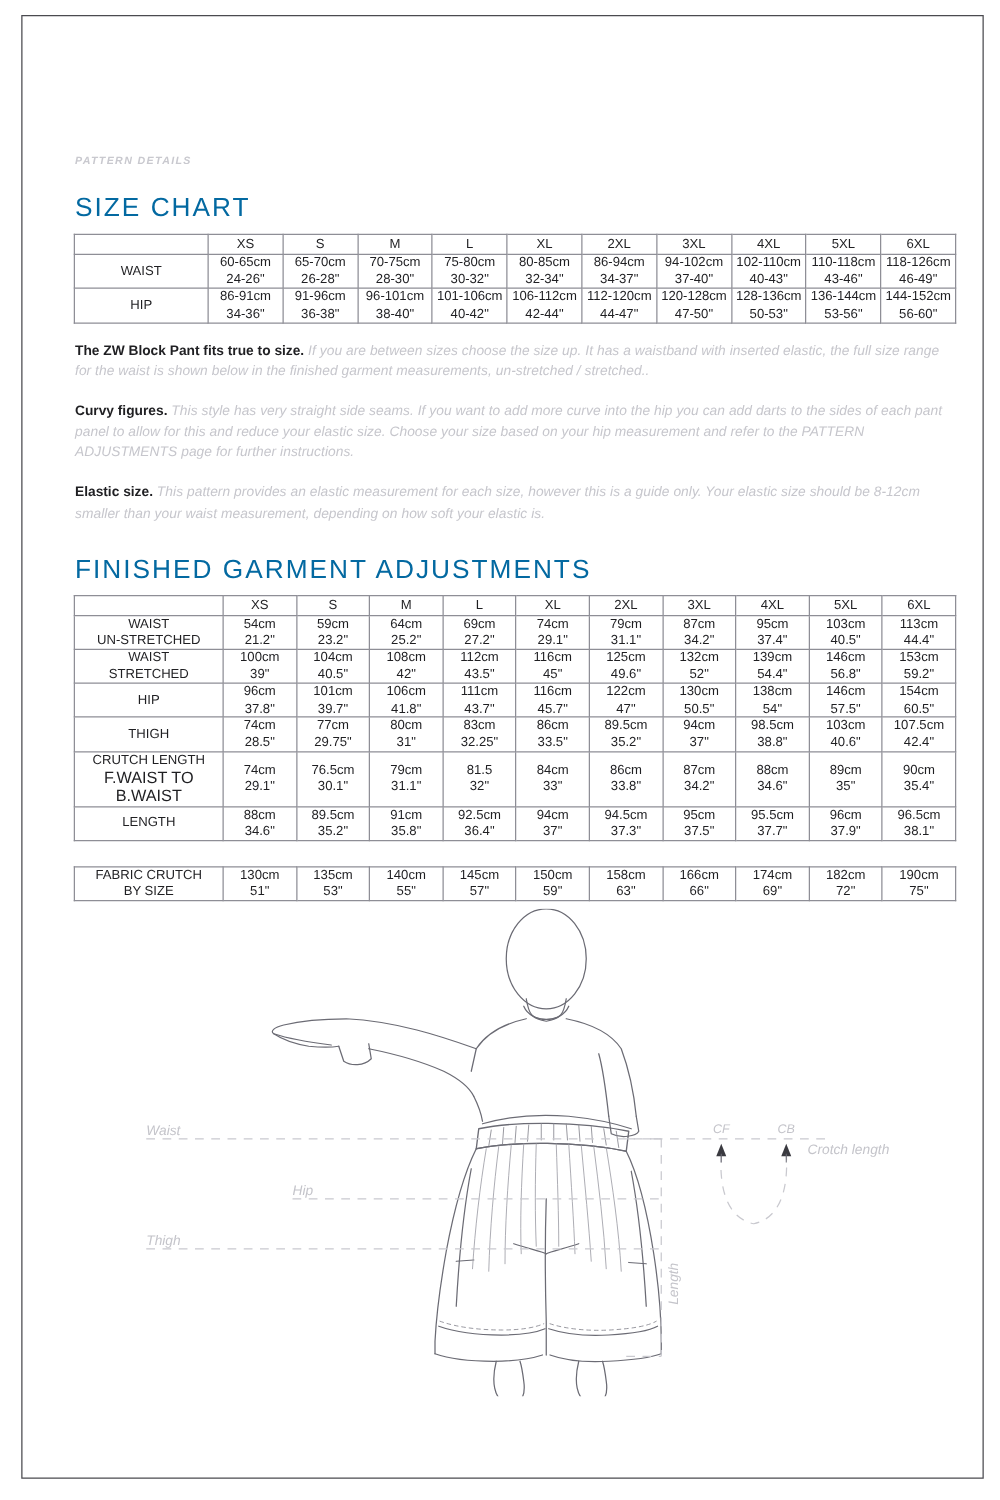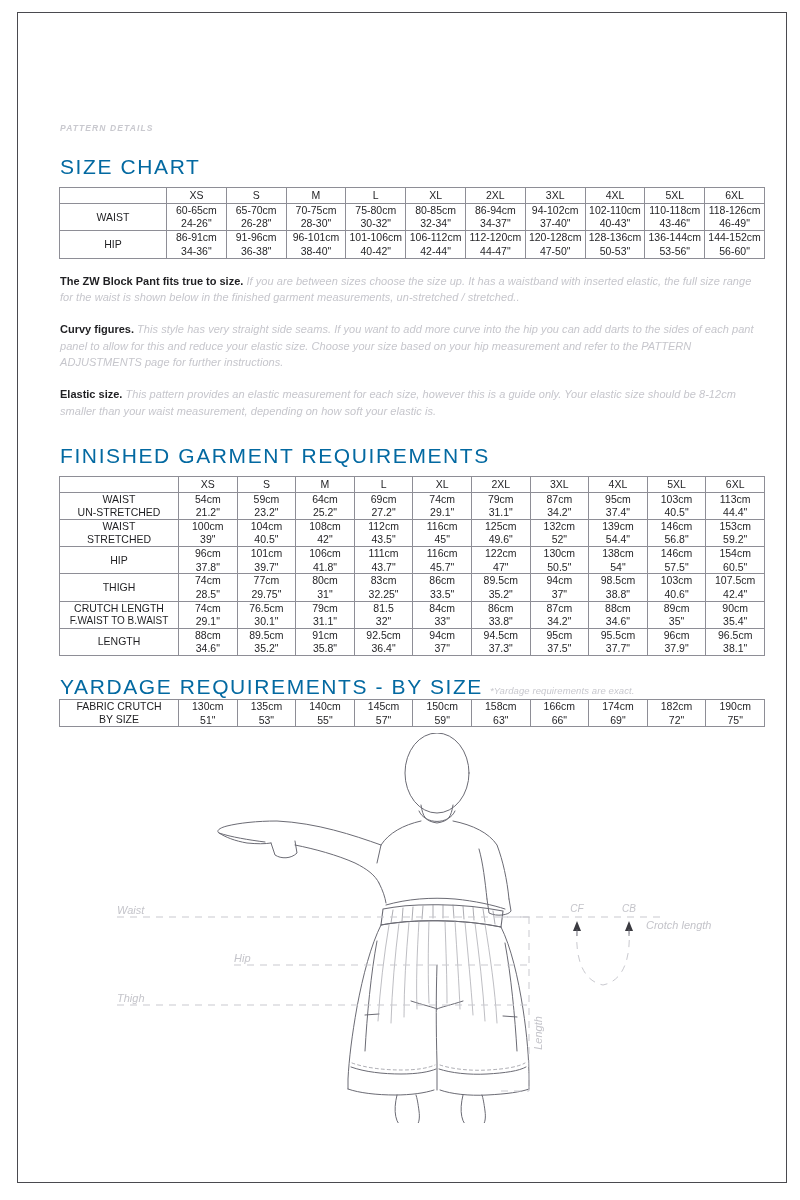--- a/index.html
+++ b/index.html
@@ -84,21 +84,21 @@
     padding: 0;
   }
   table.grid th {
     font-size: 10.5px;
     height: 15px;
     line-height: 15px;
   }
   table.grid td { font-size: 10.5px; }
   td.rowlabel { font-size: 10.5px; }
   td.rowlabel .l1 { display:block; line-height: 1.25; }
-  td.rowlabel .l2 { display:block; line-height: 1.15; font-size: 10px; }
+  td.rowlabel .l2 { display:block; line-height: 1.15; font-size: 13px; }
   .cellpair { padding: 1px 0 2px; }
   .cellpair .cm { display:block; line-height: 1.28; }
   .cellpair .inch { display:block; line-height: 1.22; }
 
   
   #size-chart col.lbl { width: 107px; }
   #fgm col.lbl { width: 119px; }
   #yardage col.lbl { width: 119px; }
 
   
@@ -250,21 +250,21 @@
     </table>
 
     <div class="spacer-14"></div>
 
     <p class="para"><b>The ZW Block Pant fits true to size.</b><span> If you are between sizes choose the size up. It has a waistband with inserted elastic, the full size range for the waist is shown below in the finished garment measurements, un-stretched / stretched..</span></p>
     <p class="para"><b>Curvy figures.</b><span> This style has very straight side seams. If you want to add more curve into the hip you can add darts to the sides of each pant panel to allow for this and reduce your elastic size. Choose your size based on your hip measurement and refer to the PATTERN ADJUSTMENTS page for further instructions.</span></p>
     <p class="para"><b>Elastic size.</b><span> This pattern provides an elastic measurement for each size, however this is a guide only. Your elastic size should be 8-12cm smaller than your waist measurement, depending on how soft your elastic is.</span></p>
 
     <div class="spacer-10"></div>
 
-    <div class="section-title small-gap">FINISHED GARMENT REQUIREMENTS</div>
+    <div class="section-title small-gap">FINISHED GARMENT ADJUSTMENTS</div>
 
     <table class="grid" id="fgm">
       <colgroup>
         <col class="lbl">
         <col span="10">
       </colgroup>
       <thead>
         <tr>
           <th></th>
           <th>XS</th>
@@ -551,24 +551,20 @@
             <td class="cellpair">
               <span class="cm">96.5cm</span>
               <span class="inch">38.1"</span>
             </td>
           </tr>
         </tbody>
     </table>
 
     <div class="spacer-20"></div>
 
-    <div class="title-row">
-      <span class="section-title" style="margin:0">YARDAGE REQUIREMENTS - BY SIZE</span>
-      <span class="title-note">*Yardage requirements are exact.</span>
-    </div>
 
     <table class="grid" id="yardage">
       <colgroup>
         <col class="lbl">
         <col span="10">
       </colgroup>
       <tbody>
         <tr>
           <td class="rowlabel">
             <span class="l1">FABRIC CRUTCH</span>

